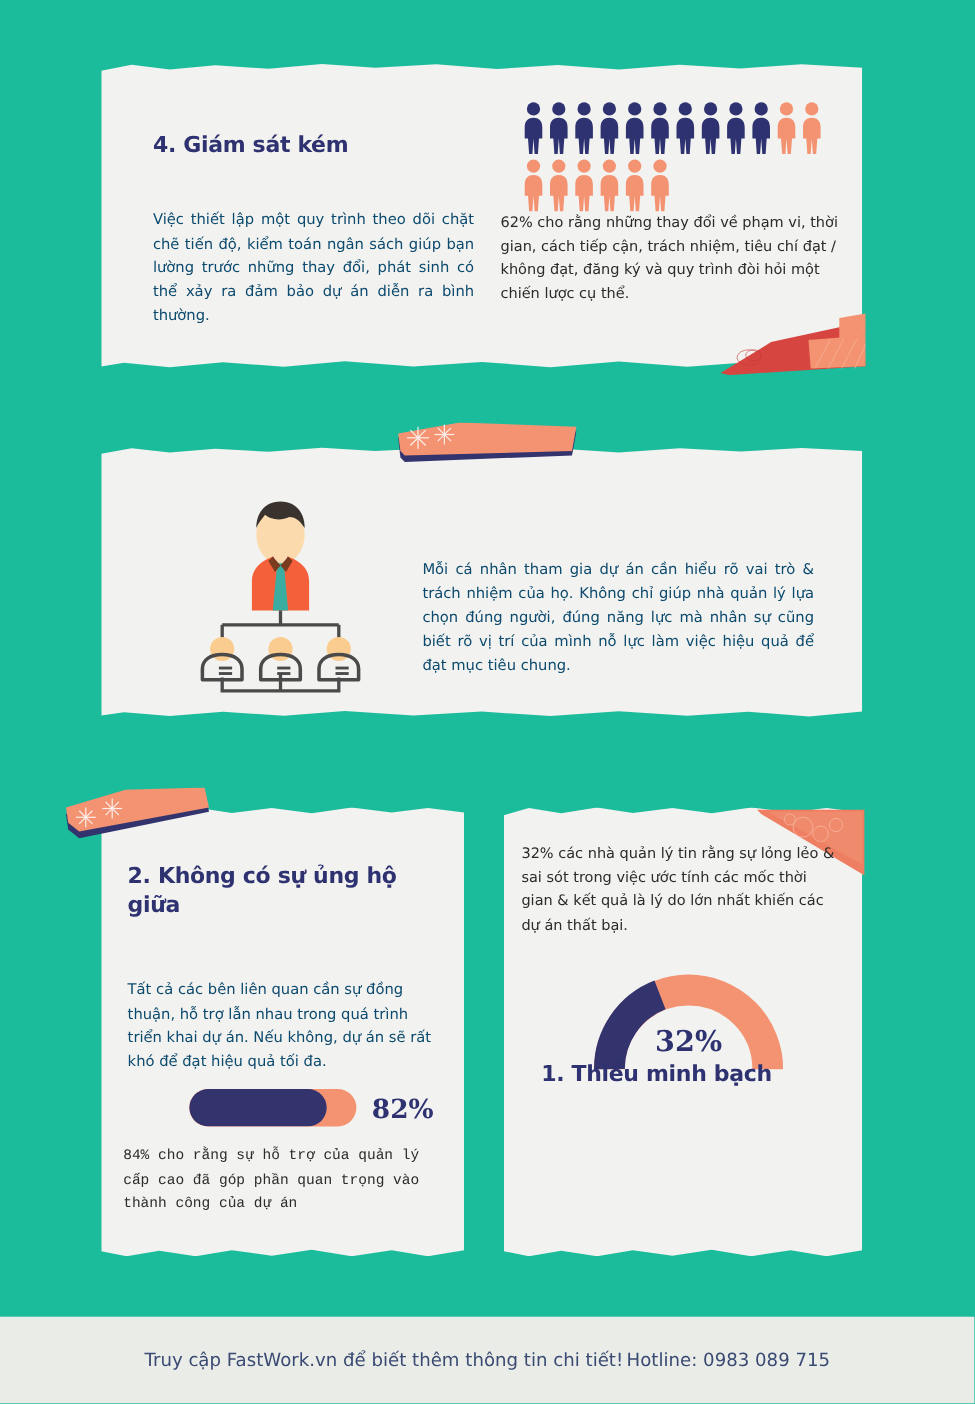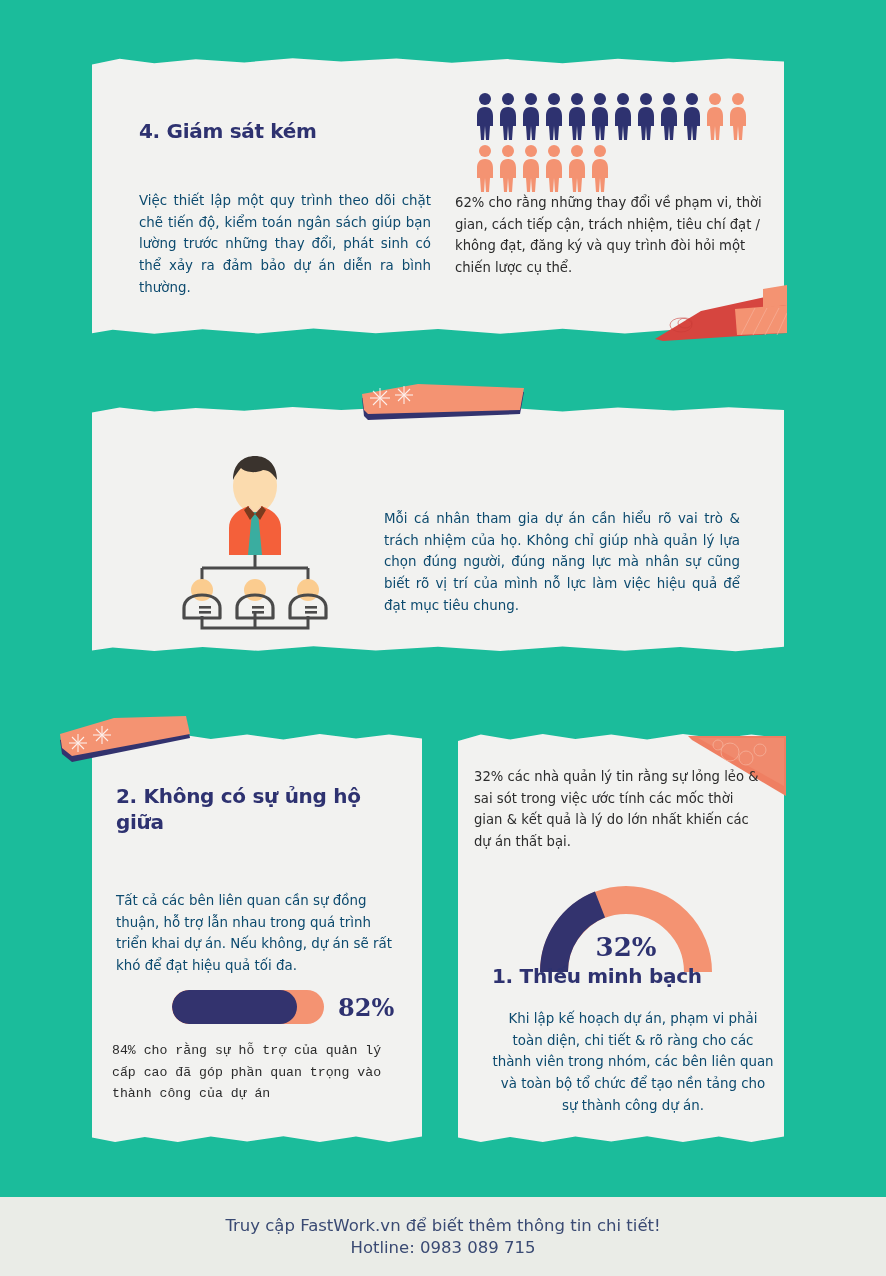--- a/index.html
+++ b/index.html
@@ -87,21 +87,21 @@
   }
 
   
   .tape { position:absolute; }
   .torn-red { position:absolute; }
   .corner-fold { position:absolute; }
 
   
   .footer {
     position:absolute; left:0; right:0; bottom:0; height:79px;
-    background:#eaece7; display:flex; flex-direction:column;
+    background:#eaece7; display:flex; flex-direction:row;
     align-items:center; justify-content:center; gap:3px;
   }
   .footer div { color:#3a4a73; font-size:16.5px; }
 </style>
 </head>
 <body>
 
 <div class="stage">
 
   <div class="card torn-tb" style="left:92px; top:56px; width:692px; height:280px;"></div>
@@ -317,20 +317,19 @@
   <div style="position:absolute; left:540px; top:884px; width:172px; height:92px;">
     <svg width="172" height="92" viewBox="0 0 172 92">
       <path d="M14 88 A72 72 0 0 1 158 88" fill="none" stroke="#f49372" stroke-width="28"></path>
       <path d="M14 88 A72 72 0 0 1 60 20.5" fill="none" stroke="#33336e" stroke-width="28"></path>
     </svg>
     <div class="gauge-num" style="top:48px;">32%</div>
   </div>
 
   <div class="sec-title" style="position:absolute; left:492px; top:963px; width:290px;">1. Thiếu minh bạch</div>
 
-  <div class="body-txt center" style="position:absolute; left:492px; top:1008px; width:282px;">Khi lập kế hoạch dự án, phạm vi phải toàn diện, chi tiết &amp; rõ ràng cho các thành viên trong nhóm, các bên liên quan và toàn bộ tổ chức để tạo nền tảng cho sự thành công dự án.</div>
 
   <div class="footer">
     <div>Truy cập FastWork.vn để biết thêm thông tin chi tiết!</div>
     <div>Hotline: 0983 089 715</div>
   </div>
 
 </div>
 
 </body></html>

